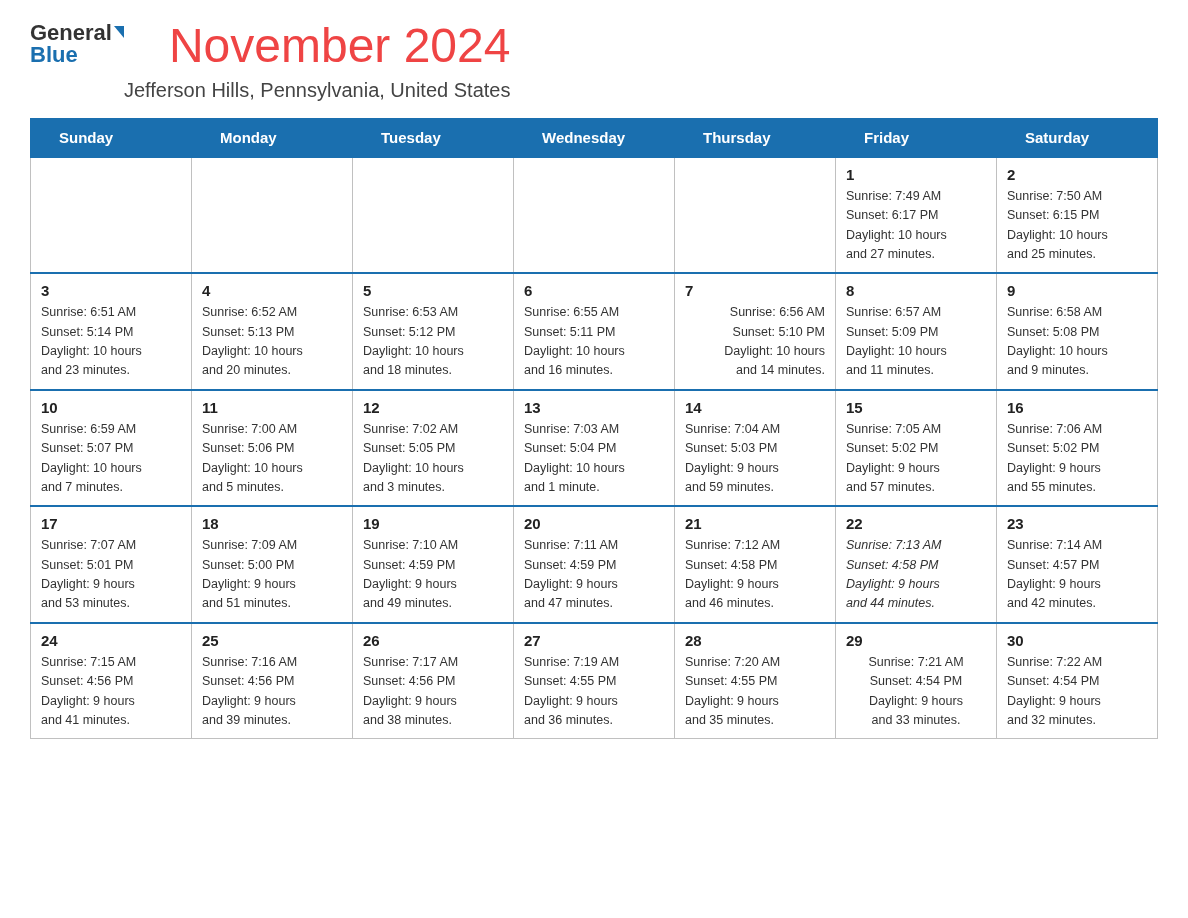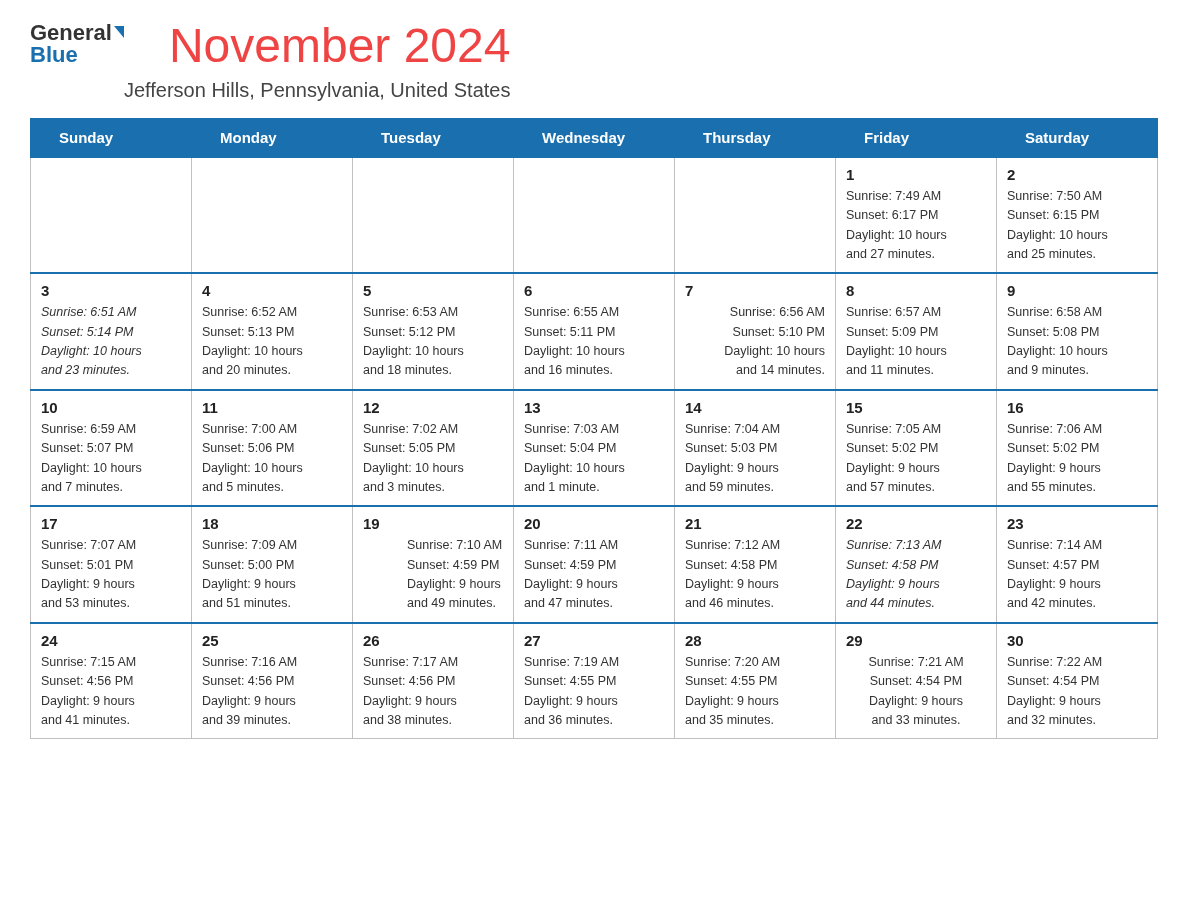--- a/index.html
+++ b/index.html
@@ -147,21 +147,21 @@
           <span class="day-num">2</span>
           <div class="day-info" style="white-space: pre-line;">Sunrise: 7:50 AM
 Sunset: 6:15 PM
 Daylight: 10 hours
 and 25 minutes.</div>
         </td>
       </tr>
       <tr class="week-row">
         <td>
           <span class="day-num">3</span>
-          <div class="day-info" style="white-space: pre-line; font-style: italic;">Sunrise: 6:51 AM
+          <div class="day-info" style="white-space: pre-line;">Sunrise: 6:51 AM
 Sunset: 5:14 PM
 Daylight: 10 hours
 and 23 minutes.</div>
         </td>
         <td>
           <span class="day-num">4</span>
           <div class="day-info" style="white-space: pre-line;">Sunrise: 6:52 AM
 Sunset: 5:13 PM
 Daylight: 10 hours
 and 20 minutes.</div>
@@ -263,21 +263,21 @@
         </td>
         <td>
           <span class="day-num">18</span>
           <div class="day-info" style="white-space: pre-line;">Sunrise: 7:09 AM
 Sunset: 5:00 PM
 Daylight: 9 hours
 and 51 minutes.</div>
         </td>
         <td>
           <span class="day-num">19</span>
-          <div class="day-info" style="white-space: pre-line; margin-left: 44px;">Sunrise: 7:10 AM
+          <div class="day-info" style="white-space: pre-line;">Sunrise: 7:10 AM
 Sunset: 4:59 PM
 Daylight: 9 hours
 and 49 minutes.</div>
         </td>
         <td>
           <span class="day-num">20</span>
           <div class="day-info" style="white-space: pre-line;">Sunrise: 7:11 AM
 Sunset: 4:59 PM
 Daylight: 9 hours
 and 47 minutes.</div>

